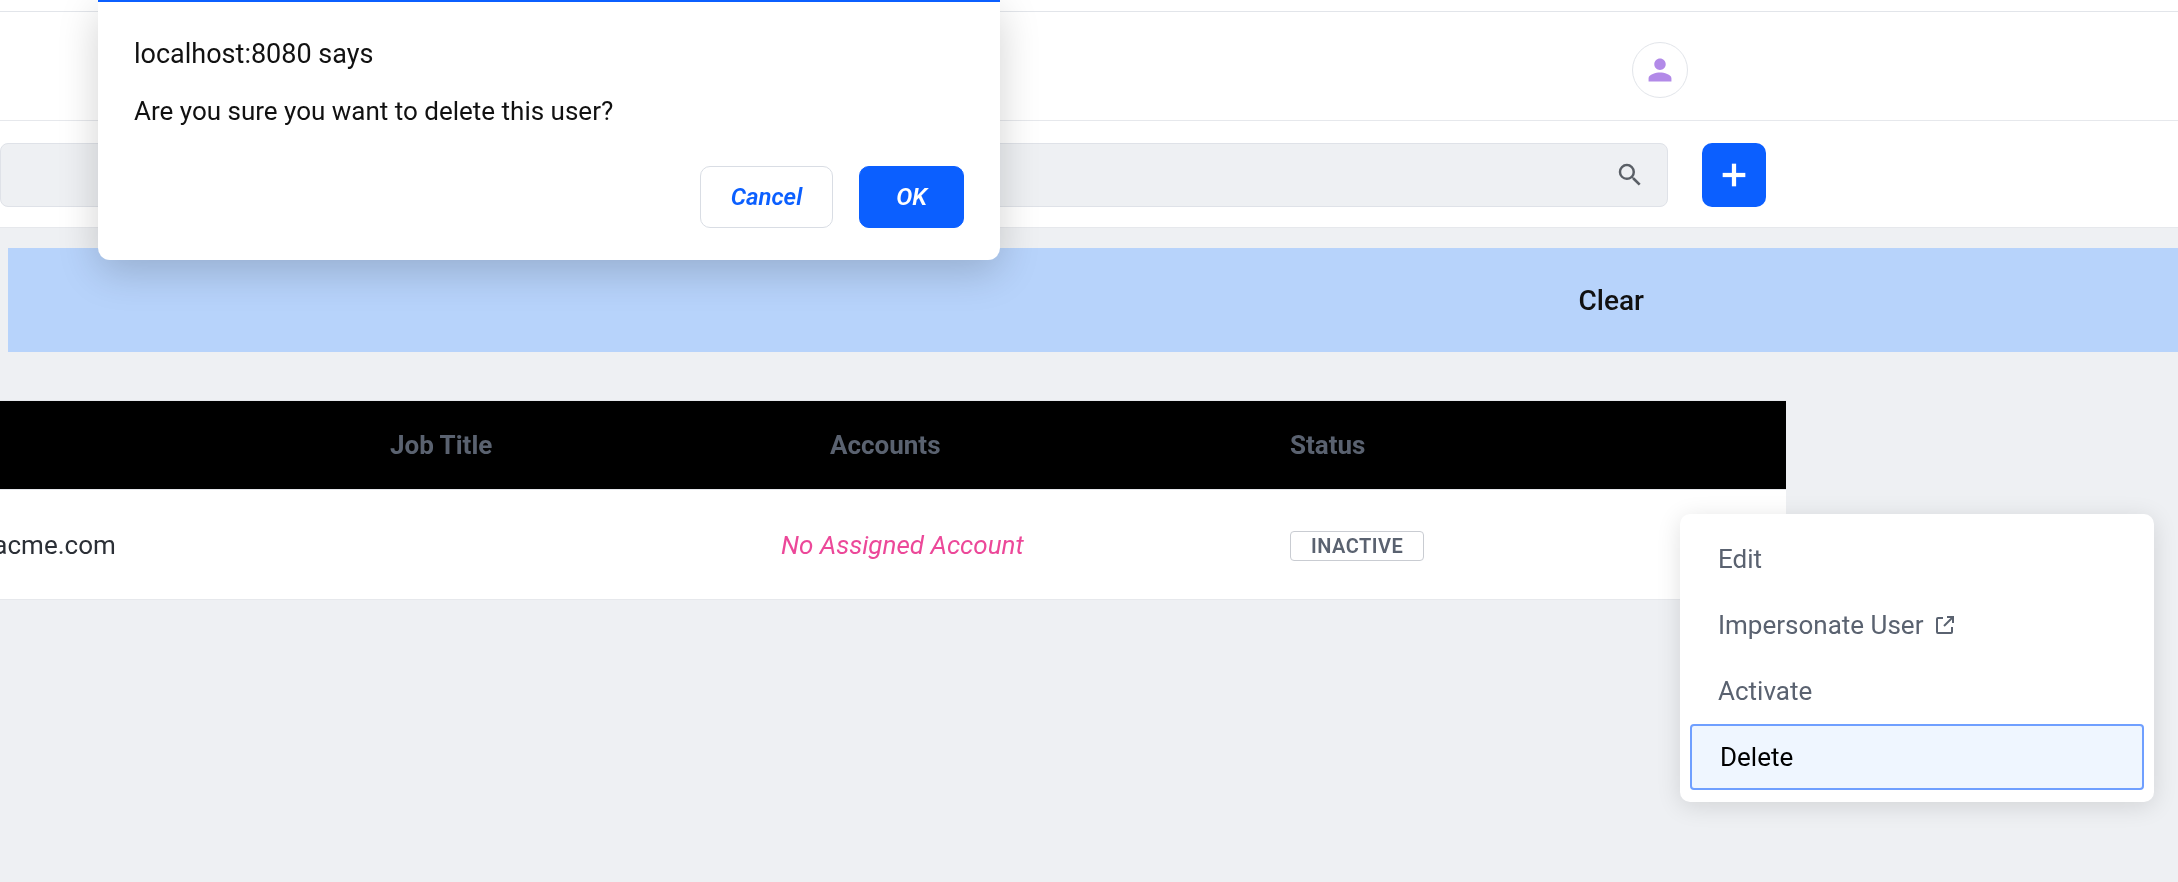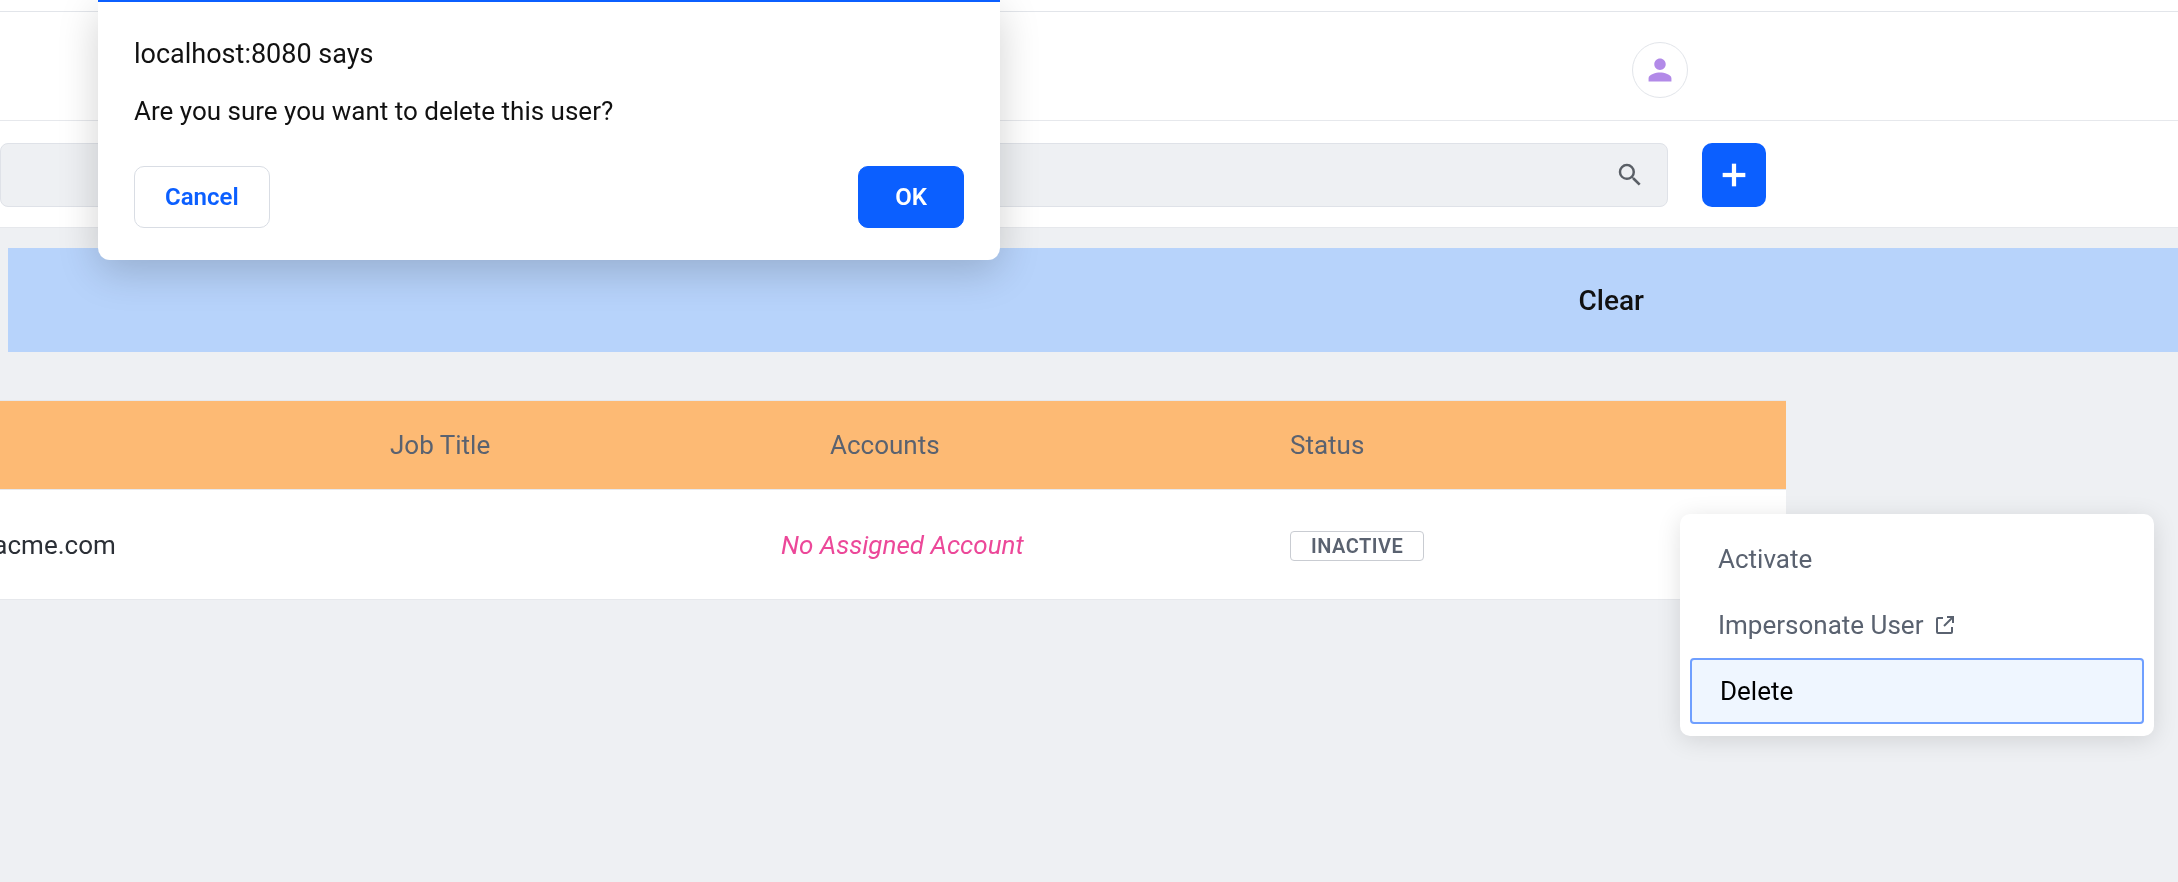--- a/index.html
+++ b/index.html
@@ -18,21 +18,21 @@
   .search-wrap { position: absolute; left: 0; top: 22px; height: 64px; width: 1668px; background: #eef0f3; border: 1px solid #dfe2e8; border-radius: 8px; display: flex; align-items: center; justify-content: flex-end; padding-right: 22px; }
   .search-wrap svg { width: 30px; height: 30px; fill: #5a5f66; }
   .add-btn { position: absolute; left: 1702px; top: 22px; width: 64px; height: 64px; background: #0b5fff; border-radius: 10px; display: flex; align-items: center; justify-content: center; }
   .add-btn svg { width: 34px; height: 34px; stroke: #fff; stroke-width: 3; }
 
   
   .filter-band { position: absolute; left: 8px; right: 0; top: 248px; height: 104px; background: #b7d3fb; display: flex; align-items: center; justify-content: flex-end; padding-right: 534px; }
   .clear-link { font-size: 28px; color: #111; font-weight: 500; cursor: pointer; }
 
   
-  .tbl-head { position: absolute; left: 0; width: 1786px; top: 400px; height: 90px; background: #fdba74; border-top: 1px solid #e6e8ec; border-bottom: 1px solid #e6e8ec; display: flex; align-items: center; font-size: 26px; font-weight: 400; color: #5a6270; }
+  .tbl-head { position: absolute; left: 0; width: 1786px; top: 400px; height: 90px; background: #000000; border-top: 1px solid #e6e8ec; border-bottom: 1px solid #e6e8ec; display: flex; align-items: center; font-size: 26px; font-weight: 700; color: #5a6270; }
   .col-email  { position: absolute; left: -30px; width: 390px; }
   .col-job    { position: absolute; left: 390px; width: 440px; }
   .col-acct   { position: absolute; left: 830px; width: 450px; }
   .col-status { position: absolute; left: 1290px; width: 320px; }
 
   
   .tbl-row { position: absolute; left: 0; width: 1786px; top: 490px; height: 110px; background: #fff; border-bottom: 1px solid #e6e8ec; display: flex; align-items: center; font-size: 26px; color: #2b2f36; }
   .cell-email  { position: absolute; left: -30px; width: 390px; text-align: right; padding-right: 0; white-space: nowrap; }
   .cell-email  { text-align: left; }
   .cell-job    { position: absolute; left: 390px; width: 440px; }
@@ -43,21 +43,21 @@
   
   .ctx-menu { position: absolute; left: 1680px; top: 514px; width: 474px; background: #fff; border-radius: 10px; box-shadow: 0 4px 24px rgba(0,0,0,0.12); padding: 12px 0; }
   .ctx-item { display: flex; align-items: center; gap: 10px; padding: 18px 38px; font-size: 26px; color: #5a6270; cursor: pointer; }
   .ctx-item.selected { margin: 0 10px; border: 2px solid #6f9fff; background: #eff6ff; border-radius: 4px; color: #000000; padding: 16px 28px; }
   .ctx-item svg { width: 24px; height: 24px; stroke: #5a6270; stroke-width: 2; fill: none; }
 
   
   .dialog { position: absolute; left: 98px; top: 0; width: 902px; background: #fff; border-top: 2px solid #0b5fff; border-radius: 0 0 12px 12px; box-shadow: 0 12px 40px rgba(0,0,0,0.18); padding: 36px 36px 32px 36px; }
   .dlg-title { font-size: 27px; color: #111; }
   .dlg-msg { font-size: 26px; color: #111; margin-bottom: 40px; margin-top: 26px; }
-  .dlg-actions { display: flex; justify-content: space-between; gap: 11px; }
+  .dlg-actions { display: flex; justify-content: flex-end; gap: 26px; font-style: italic; }
   .btn { font-size: 24px; font-weight: 600; padding: 16px 30px; border-radius: 10px; cursor: pointer; }
   .btn-cancel { background: #fff; border: 1px solid #d9dde4; color: #0b5fff; }
   .btn-ok { background: #0b5fff; border: 1px solid #0b5fff; color: #fff; padding: 16px 36px; }
 </style>
 </head>
 <body>
 
 <div class="topbar"></div>
 
 <div class="header-band">
@@ -97,29 +97,32 @@
   <div class="cell-email">@acme.com</div>
   <div class="cell-job"></div>
   <div class="cell-acct">No Assigned Account</div>
   <div class="cell-status">
     <span class="badge">INACTIVE</span>
   </div>
 </div>
 
 <div class="ctx-menu">
   <div class="ctx-item">
-    <span>Activate</span>
+    <span>Edit</span>
   </div>
   <div class="ctx-item">
     <span>Impersonate User</span>
     <svg viewBox="0 0 24 24">
         <path d="M14 4h6v6"></path>
         <path d="M20 4l-9 9"></path>
         <path d="M19 14v5a1 1 0 0 1-1 1H5a1 1 0 0 1-1-1V6a1 1 0 0 1 1-1h5"></path>
       </svg>
+  </div>
+  <div class="ctx-item">
+    <span>Activate</span>
   </div>
   <div class="ctx-item selected">
     <span>Delete</span>
   </div>
 </div>
 
 <div class="dialog">
   <div class="dlg-title">localhost:8080 says</div>
   <div class="dlg-msg">Are you sure you want to delete this user?</div>
   <div class="dlg-actions">

